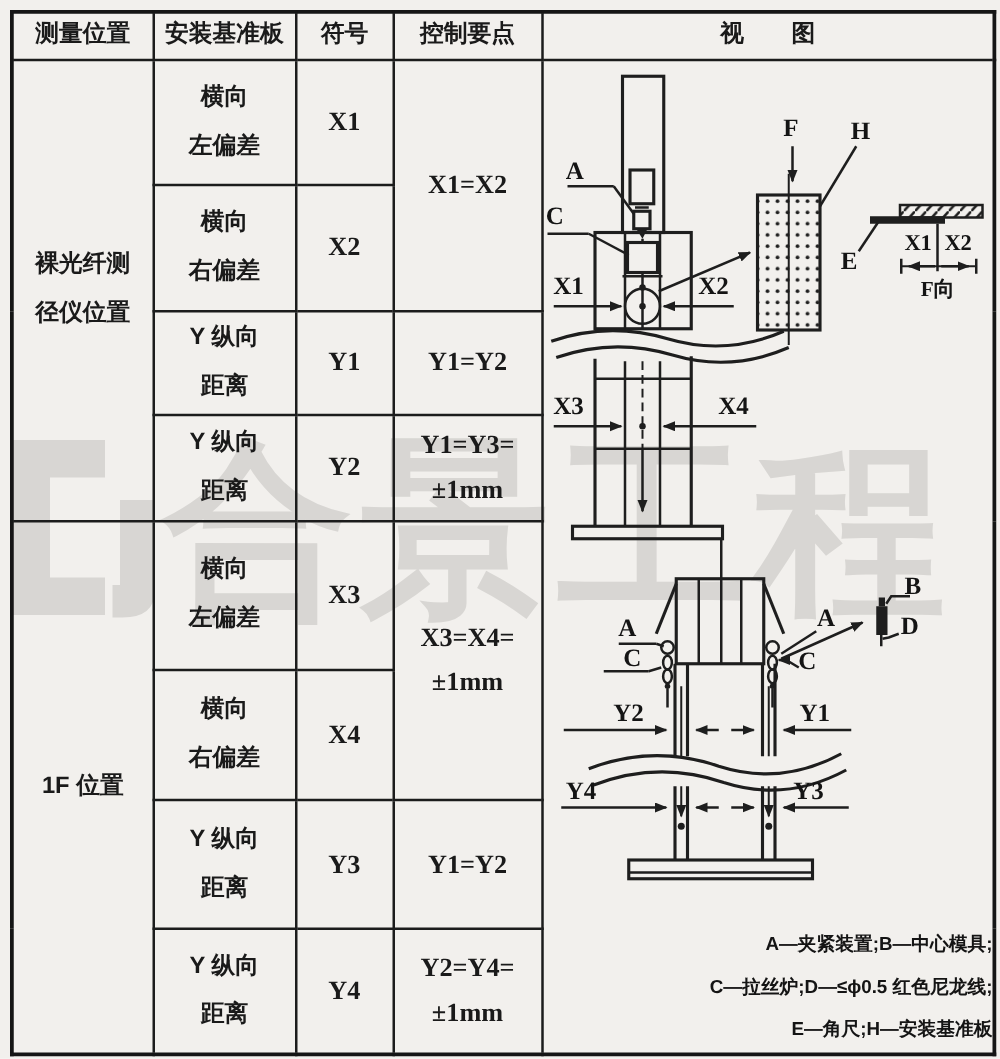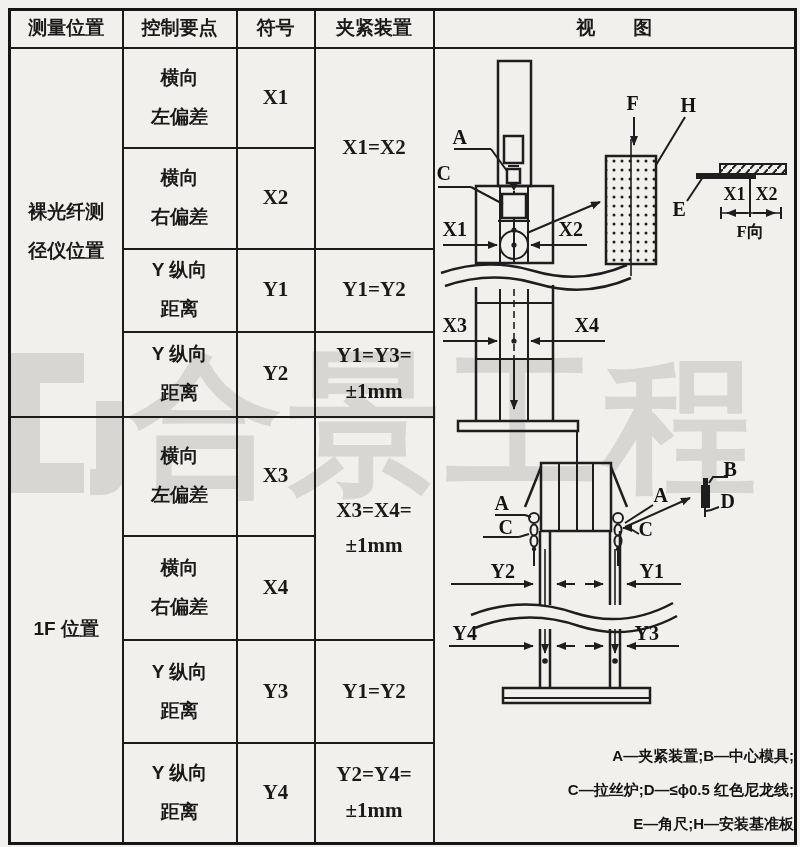--- a/index.html
+++ b/index.html
@@ -83,23 +83,23 @@
     <colgroup>
       <col style="width:113px">
         <col style="width:114px">
         <col style="width:78px">
       <col style="width:119px">
         <col style="width:362px">
     </colgroup>
     <tbody>
         <tr class="hdr">
       <th class="zh">测量位置</th>
+      <th class="zh">安装基准板</th>
+      <th class="zh">符号</th>
       <th class="zh">控制要点</th>
-      <th class="zh">符号</th>
-      <th class="zh">夹紧装置</th>
       <th class="zh">视　　图</th>
     </tr>
     <tr class="r1">
       <td class="zh grp" rowspan="4">裸光纤测
 径仪位置</td>
       <td class="zh">横向
 左偏差</td>
       <td class="sym">X1</td>
       <td class="sym" rowspan="2">X1=X2</td>
       <td class="viewcell" rowspan="8">

